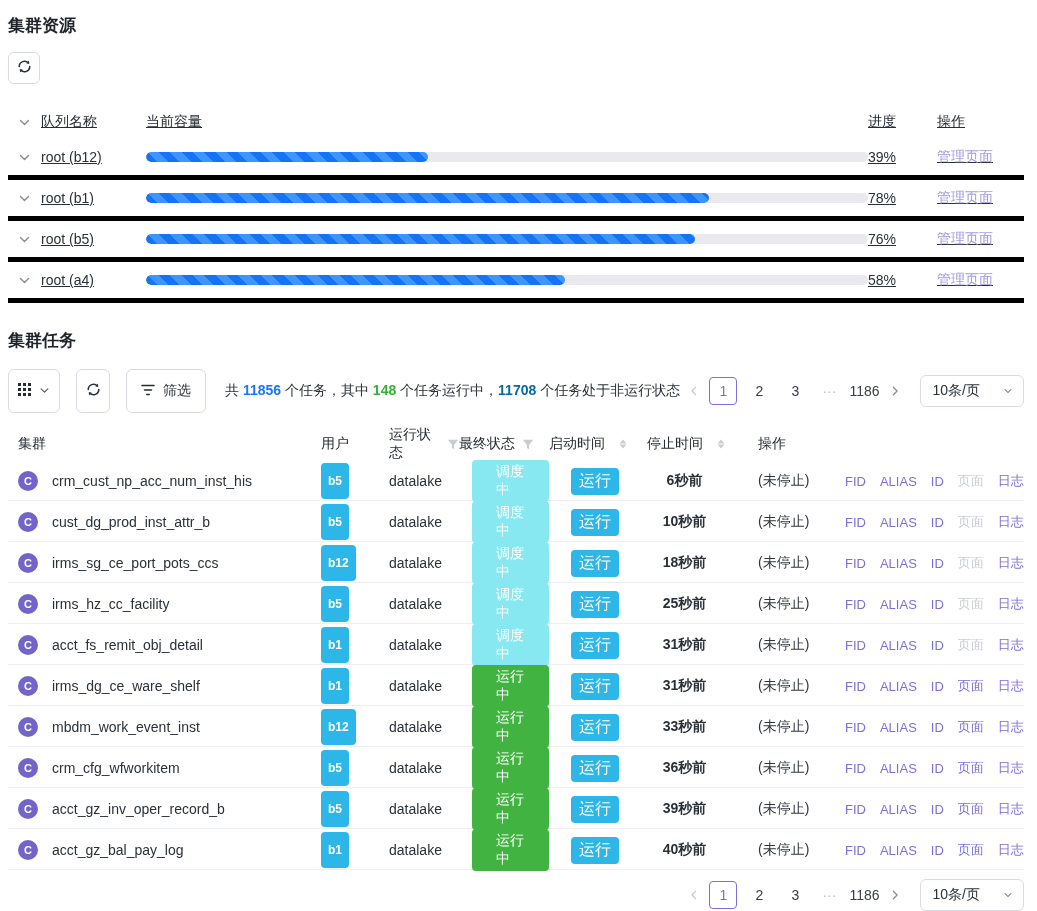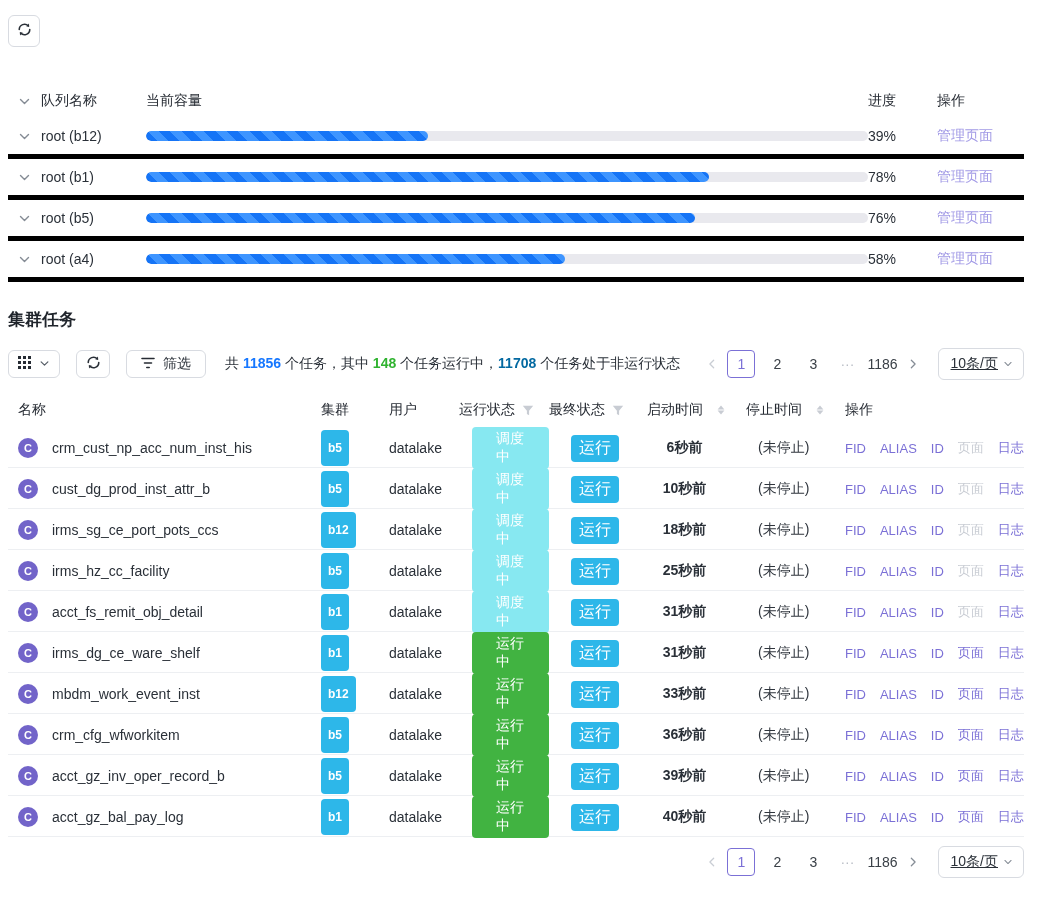--- a/index.html
+++ b/index.html
@@ -5,28 +5,28 @@
   * { box-sizing: border-box; margin: 0; padding: 0; }
   html,body { width:1037px; background:#fff; }
   body { font-family:"Liberation Sans","DejaVu Sans",sans-serif; color:#2a3038; font-size:14px; }
   .page { padding:0 13px 10px 8px; }
 
   .section-title { font-size:17px; font-weight:700; color:#1f242b; }
   #res-title { padding-top:14px; }
   #task-title { padding-top:26px; }
 
   .btn { display:inline-flex; align-items:center; justify-content:center; gap:8px;
-         background:#fff; border:1px solid #d8dbe1; border-radius:6px; height:28px; cursor:pointer; color:#2a3038; }
+         background:#fff; border:1px solid #d8dbe1; border-radius:6px; height:44px; cursor:pointer; color:#2a3038; }
   .top-refresh { width:32px; height:32px; margin-top:15px; }
   .icon-btn { width:34px; }
   .grid-btn { width:52px; }
   .filter-btn { padding:0 14px; font-size:14px; }
 
   
-  .q-table { margin-top:37px; }
+  .q-table { margin-top:21px;text-decoration:underline; }
   .q-header, .q-row { display:grid; grid-template-columns:128px 1fr 66px 90px; align-items:center; padding-left:10px; }
   .q-header { height:34px; font-weight:500; color:#262b33; }
   .q-row { height:41px; border-bottom:5px solid #000000; }
   .q-col1 { display:flex; align-items:center; gap:10px; }
   .chev { display:inline-flex; width:13px; height:13px; color:#848b94; cursor:pointer; }
   .chev svg { width:13px; height:13px; }
   .track { height:10px; background:#e9e9ee; border-radius:6px; overflow:hidden; width:100%; }
   .fill { height:100%; border-radius:6px;
           background:repeating-linear-gradient(45deg,#1574f6 0 8px,#3e95ff 8px 16px); }
   .q-pct { }
@@ -47,21 +47,21 @@
   .toolbar .pagination { margin-left:auto; }
   .page-item { min-width:28px; height:28px; margin:0 4px; display:inline-flex; align-items:center; justify-content:center;
                font-size:14px; color:#3a4047; cursor:pointer; border-radius:4px; }
   .page-item.active { border:1px solid #7b70d6; color:#7b70d6; }
   .pg-chev { width:22px; height:28px; display:inline-flex; align-items:center; justify-content:center; cursor:pointer; }
   .pg-chev svg { width:10px; height:10px; }
   .pg-prev { color:#c9cdd4; }
   .pg-next { color:#868d96; }
   .ellipsis { color:#b9bec6; margin:0 4px; min-width:24px; text-align:center; cursor:pointer; }
   .size-select { height:32px; border:1px solid #d8dbe1; border-radius:6px; margin-left:14px; padding:0 10px 0 12px;
-                 display:inline-flex; align-items:center; gap:5px; cursor:pointer; background:#fff;text-decoration:underline; }
+                 display:inline-flex; align-items:center; gap:23px; cursor:pointer; background:#fff; }
   .size-select svg { width:10px; height:10px; color:#868d96; }
 
   
   .t-table { margin-top:13px; }
   .t-header, .t-row { display:grid; grid-template-columns:303px 68px 70px 90px 98px 99px 87px 191px;
                       align-items:center; padding-left:10px; }
   .t-header { height:34px; font-weight:500; color:#262b33; }
   .hcell { display:flex; align-items:center; gap:7px; }
   .hcell .funnel { display:inline-flex; color:#c8ccd3; cursor:pointer; }
   .hcell .sorter { display:inline-flex; flex-direction:column; color:#c8ccd3; cursor:pointer; margin-left:7px; }
@@ -127,20 +127,21 @@
       </g>
     <g id="i-chevright">
         <path d="M3 1.5 L7.5 6 L3 10.5" fill="none" stroke="currentColor" stroke-width="1.5" stroke-linecap="round" stroke-linejoin="round"></path>
       </g>
   </defs>
 </svg>
 
 <div class="page">
 
   
+  <div class="section-title" id="res-title">集群资源</div>
 
   <button class="btn top-refresh">
     <span><svg width="15" height="15" viewBox="0 0 16 16">
           <use href="#i-refresh"></use>
         </svg></span>
   </button>
 
   <div class="q-table">
     <div class="q-header">
       <div class="q-col1">
@@ -286,21 +287,20 @@
         <span>10条/页</span>
         <span><svg viewBox="0 0 13 13">
               <use href="#i-chevdown"></use>
             </svg></span>
       </span>
     </div>
   </div>
 
   <div class="t-table">
     <div class="t-header">
-      <div class="hcell">名称</div>
       <div class="hcell">集群</div>
       <div class="hcell">用户</div>
       <div class="hcell">
         <span>运行状态</span>
         <span class="funnel">
             <svg width="12" height="11" viewBox="0 0 12 11">
               <use href="#i-funnel"></use>
             </svg>
           </span>
       </div>

